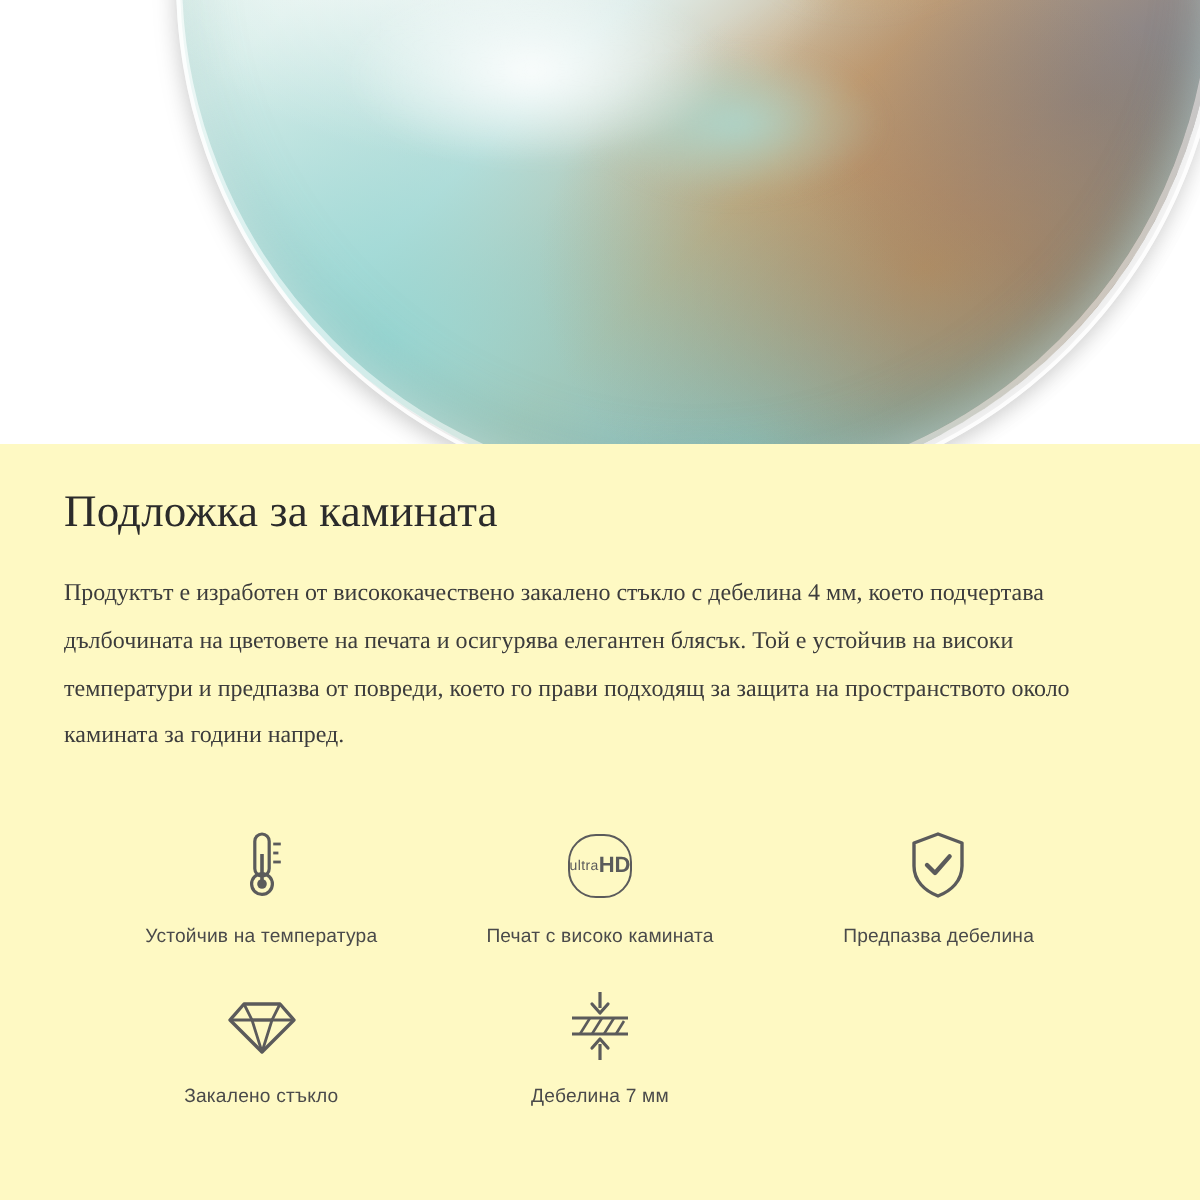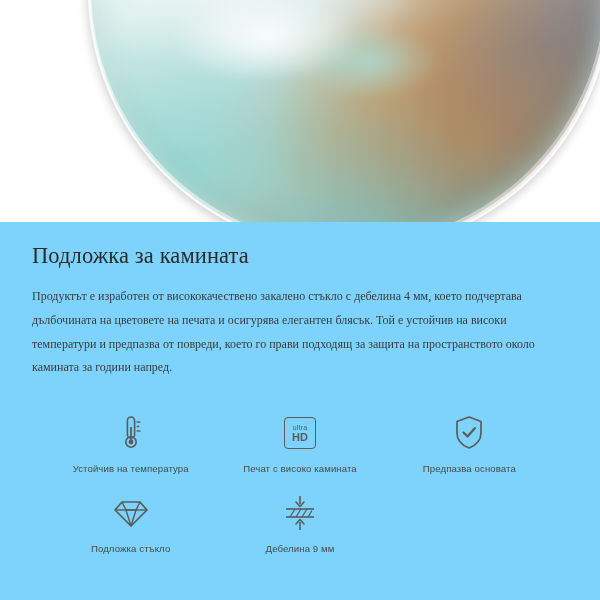--- a/index.html
+++ b/index.html
@@ -10,21 +10,21 @@
     width: 600px;
     height: 600px;
     background: #ffffff;
     font-family: "Liberation Sans", sans-serif;
     overflow: hidden;
   }
   .page {
     position: relative;
     width: 600px;
     height: 600px;
-    background: #7dd3fc;
+    background: #fef9c3;
     overflow: hidden;
   }
 
   
   .hero {
     position: relative;
     width: 600px;
     height: 222px;
     overflow: hidden;
     background: #ffffff;
@@ -142,23 +142,23 @@
     font-size: 9.6px;
     color: #4a4a4a;
     text-align: center;
     letter-spacing: 0.1px;
   }
   svg { display: block; }
   .ultrahd-box {
     width: 30px;
     height: 30px;
     border: 1.6px solid #5b5b5b;
-    border-radius: 4px;
+    border-radius: 14px;
     display: flex;
-    flex-direction: column;
+    flex-direction: row;
     align-items: center;
     justify-content: center;
     line-height: 1;
   }
   .ultrahd-box .u {
     font-size: 7px;
     color: #5b5b5b;
     letter-spacing: 0.2px;
   }
   .ultrahd-box .hd {
@@ -213,50 +213,50 @@
         <div class="feature-label">Печат с високо камината</div>
       </div>
 
       <div class="feature">
         <div class="feature-icon">
           <svg width="34" height="40" viewBox="0 0 34 40">
             <path d="M17 4 L29 8.5 V20 C29 27.5 23.5 32.5 17 35 C10.5 32.5 5 27.5 5 20 V8.5 Z" fill="none" stroke="#5b5b5b" stroke-width="1.7" stroke-linejoin="round"></path>
             <path d="M11.5 19.5 L15.5 23.5 L22.8 15.2" fill="none" stroke="#5b5b5b" stroke-width="2.2" stroke-linecap="round" stroke-linejoin="round"></path>
           </svg>
         </div>
-        <div class="feature-label">Предпазва основата</div>
+        <div class="feature-label">Предпазва дебелина</div>
       </div>
 
       <div class="feature">
         <div class="feature-icon">
           <svg width="40" height="36" viewBox="0 0 40 36">
             <path d="M11 7 H29 L36 15 L20 31 L4 15 Z" fill="none" stroke="#5b5b5b" stroke-width="1.7" stroke-linejoin="round"></path>
             <path d="M4 15 H36" stroke="#5b5b5b" stroke-width="1.4"></path>
             <path d="M11 7 L15 15 L20 31" fill="none" stroke="#5b5b5b" stroke-width="1.4"></path>
             <path d="M29 7 L25 15 L20 31" fill="none" stroke="#5b5b5b" stroke-width="1.4"></path>
             <path d="M15 15 H25" stroke="#5b5b5b" stroke-width="1.4"></path>
           </svg>
         </div>
-        <div class="feature-label">Подложка стъкло</div>
+        <div class="feature-label">Закалено стъкло</div>
       </div>
 
 
       <div class="feature">
         <div class="feature-icon">
           <svg width="40" height="40" viewBox="0 0 40 40">
             <line x1="20" y1="3" x2="20" y2="11" stroke="#5b5b5b" stroke-width="1.6"></line>
             <path d="M16 9 L20 13.5 L24 9" fill="none" stroke="#5b5b5b" stroke-width="1.6" stroke-linecap="round" stroke-linejoin="round"></path>
             <line x1="6" y1="16" x2="34" y2="16" stroke="#5b5b5b" stroke-width="1.6"></line>
             <line x1="6" y1="24" x2="34" y2="24" stroke="#5b5b5b" stroke-width="1.6"></line>
             <line x1="10" y1="24" x2="15" y2="16" stroke="#5b5b5b" stroke-width="1.3"></line>
             <line x1="16" y1="24" x2="21" y2="16" stroke="#5b5b5b" stroke-width="1.3"></line>
             <line x1="22" y1="24" x2="27" y2="16" stroke="#5b5b5b" stroke-width="1.3"></line>
             <line x1="28" y1="24" x2="32" y2="17.5" stroke="#5b5b5b" stroke-width="1.3"></line>
             <path d="M16 31 L20 26.5 L24 31" fill="none" stroke="#5b5b5b" stroke-width="1.6" stroke-linecap="round" stroke-linejoin="round"></path>
             <line x1="20" y1="29" x2="20" y2="37" stroke="#5b5b5b" stroke-width="1.6"></line>
           </svg>
         </div>
-        <div class="feature-label">Дебелина 9 мм</div>
+        <div class="feature-label">Дебелина 7 мм</div>
       </div>
 
     </div>
   </div>
 </div>
 
 </body></html>

